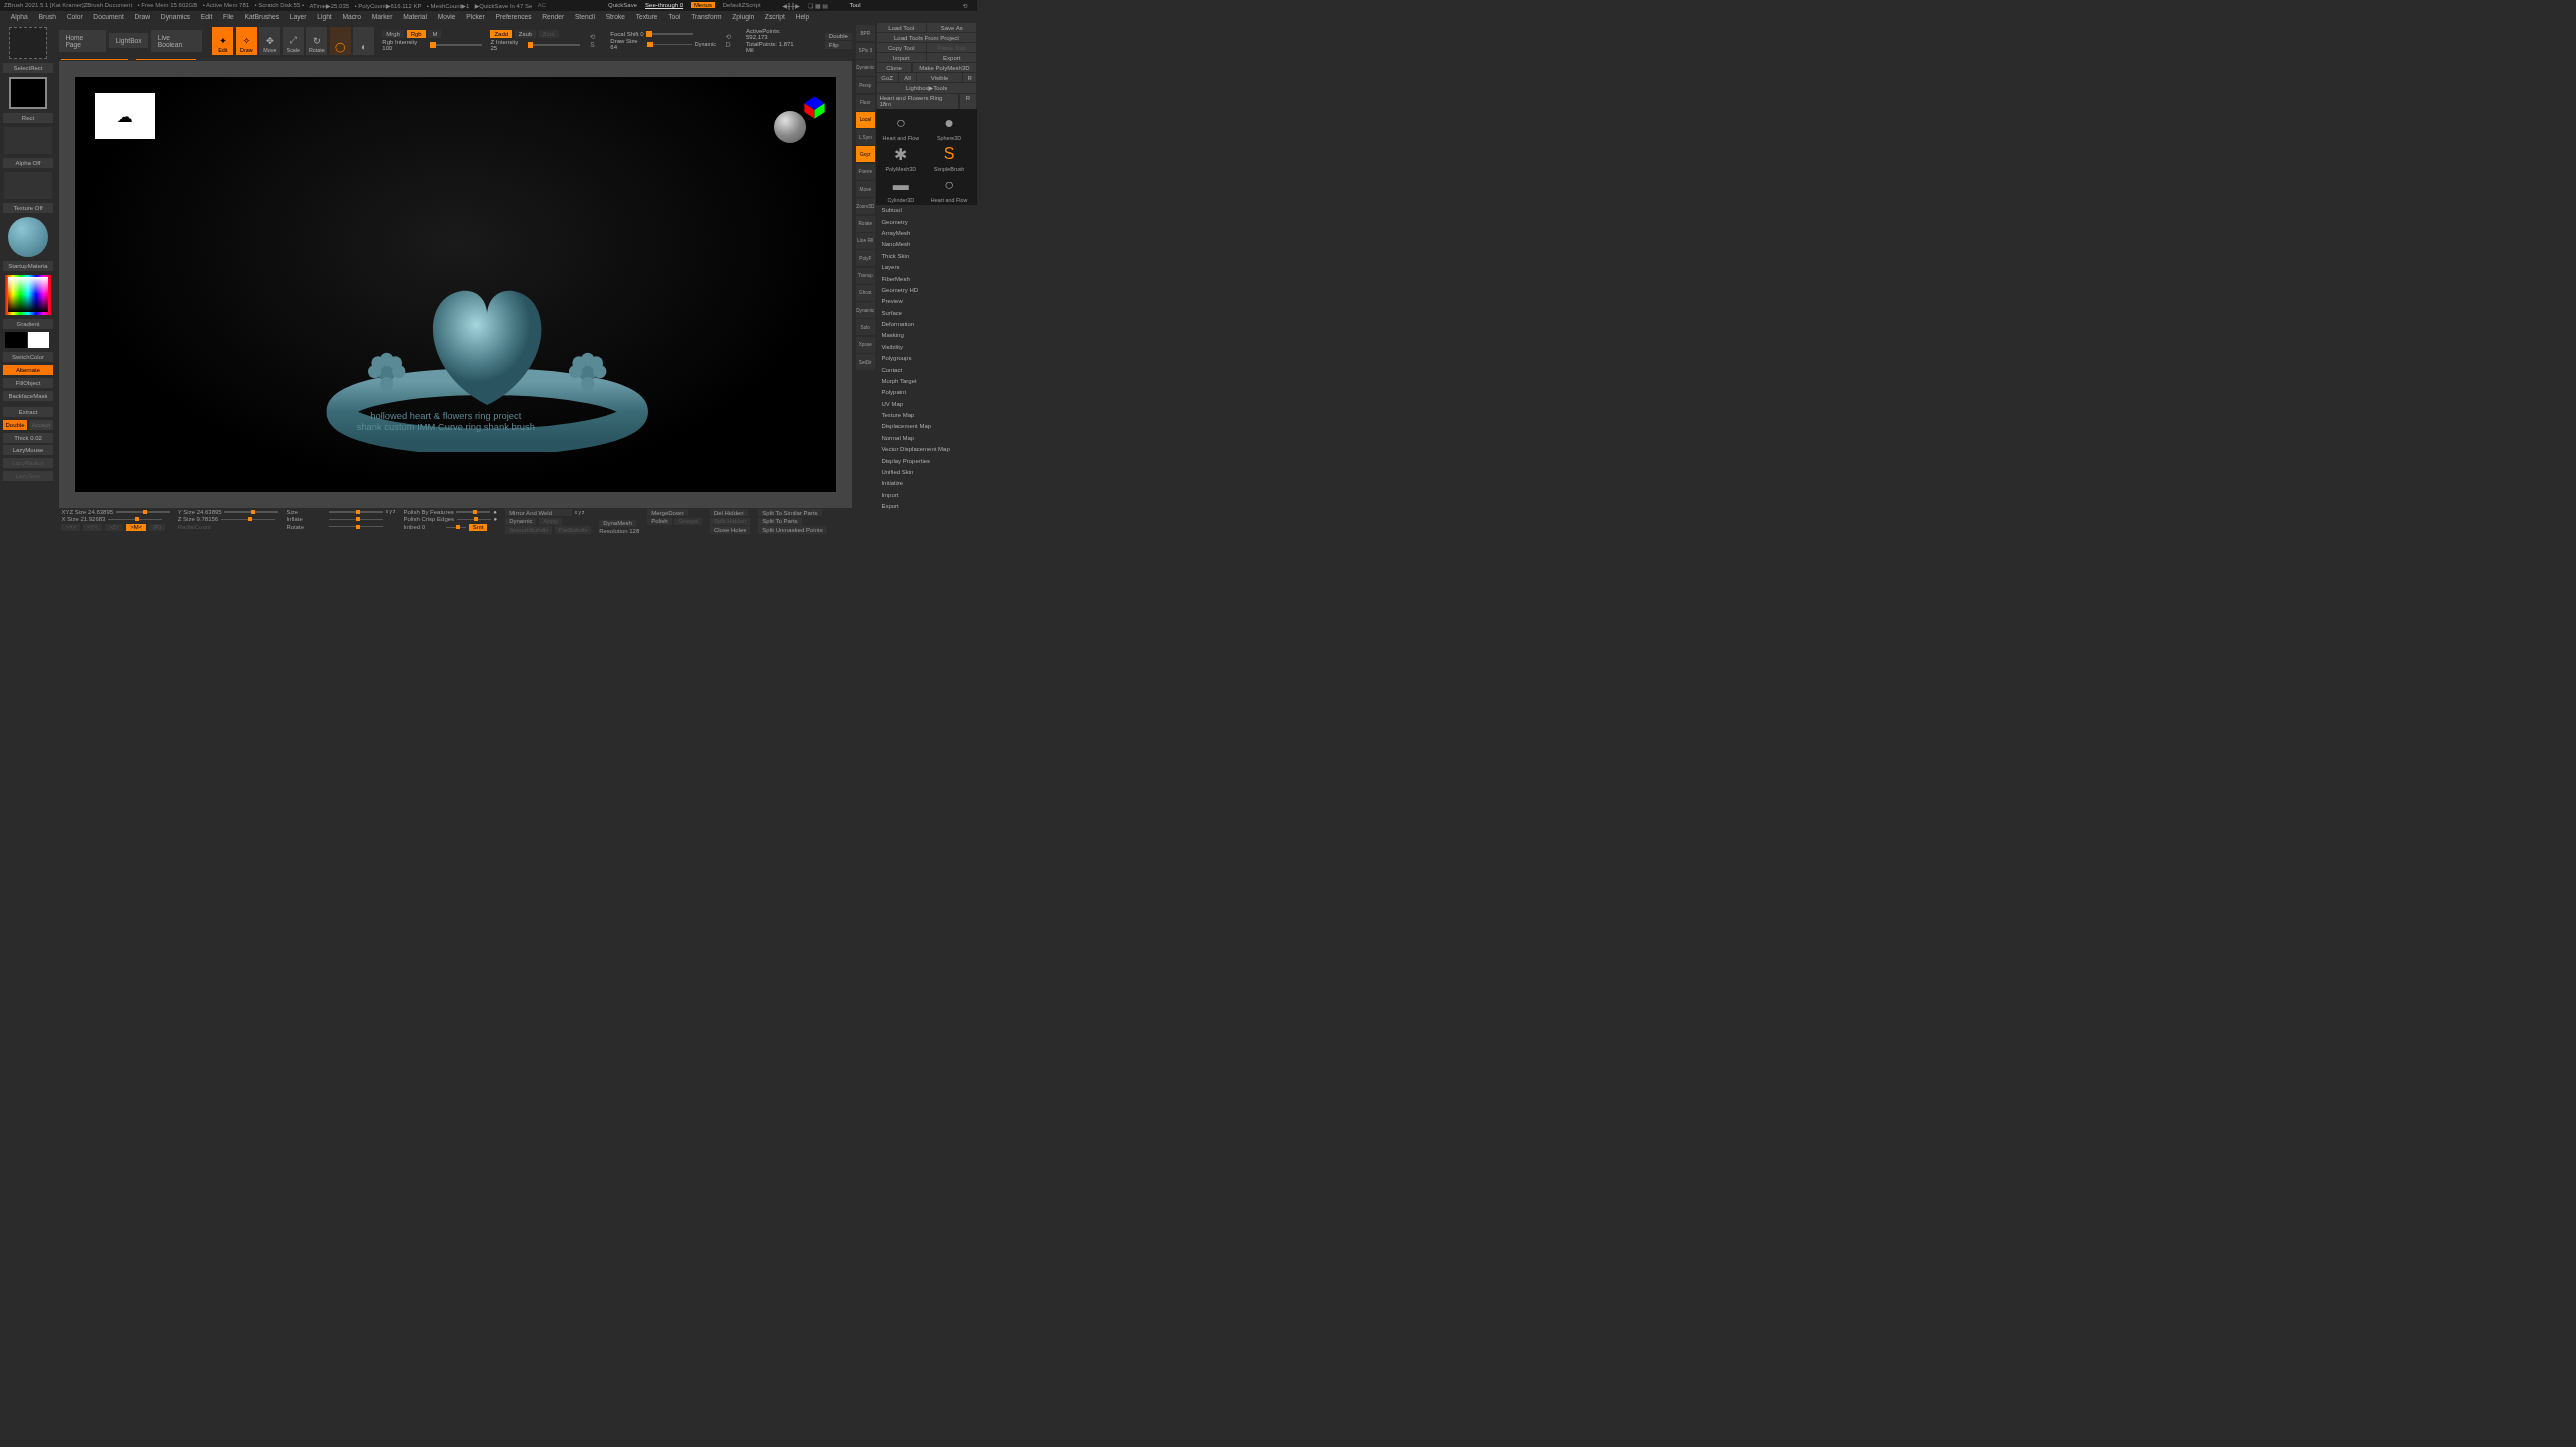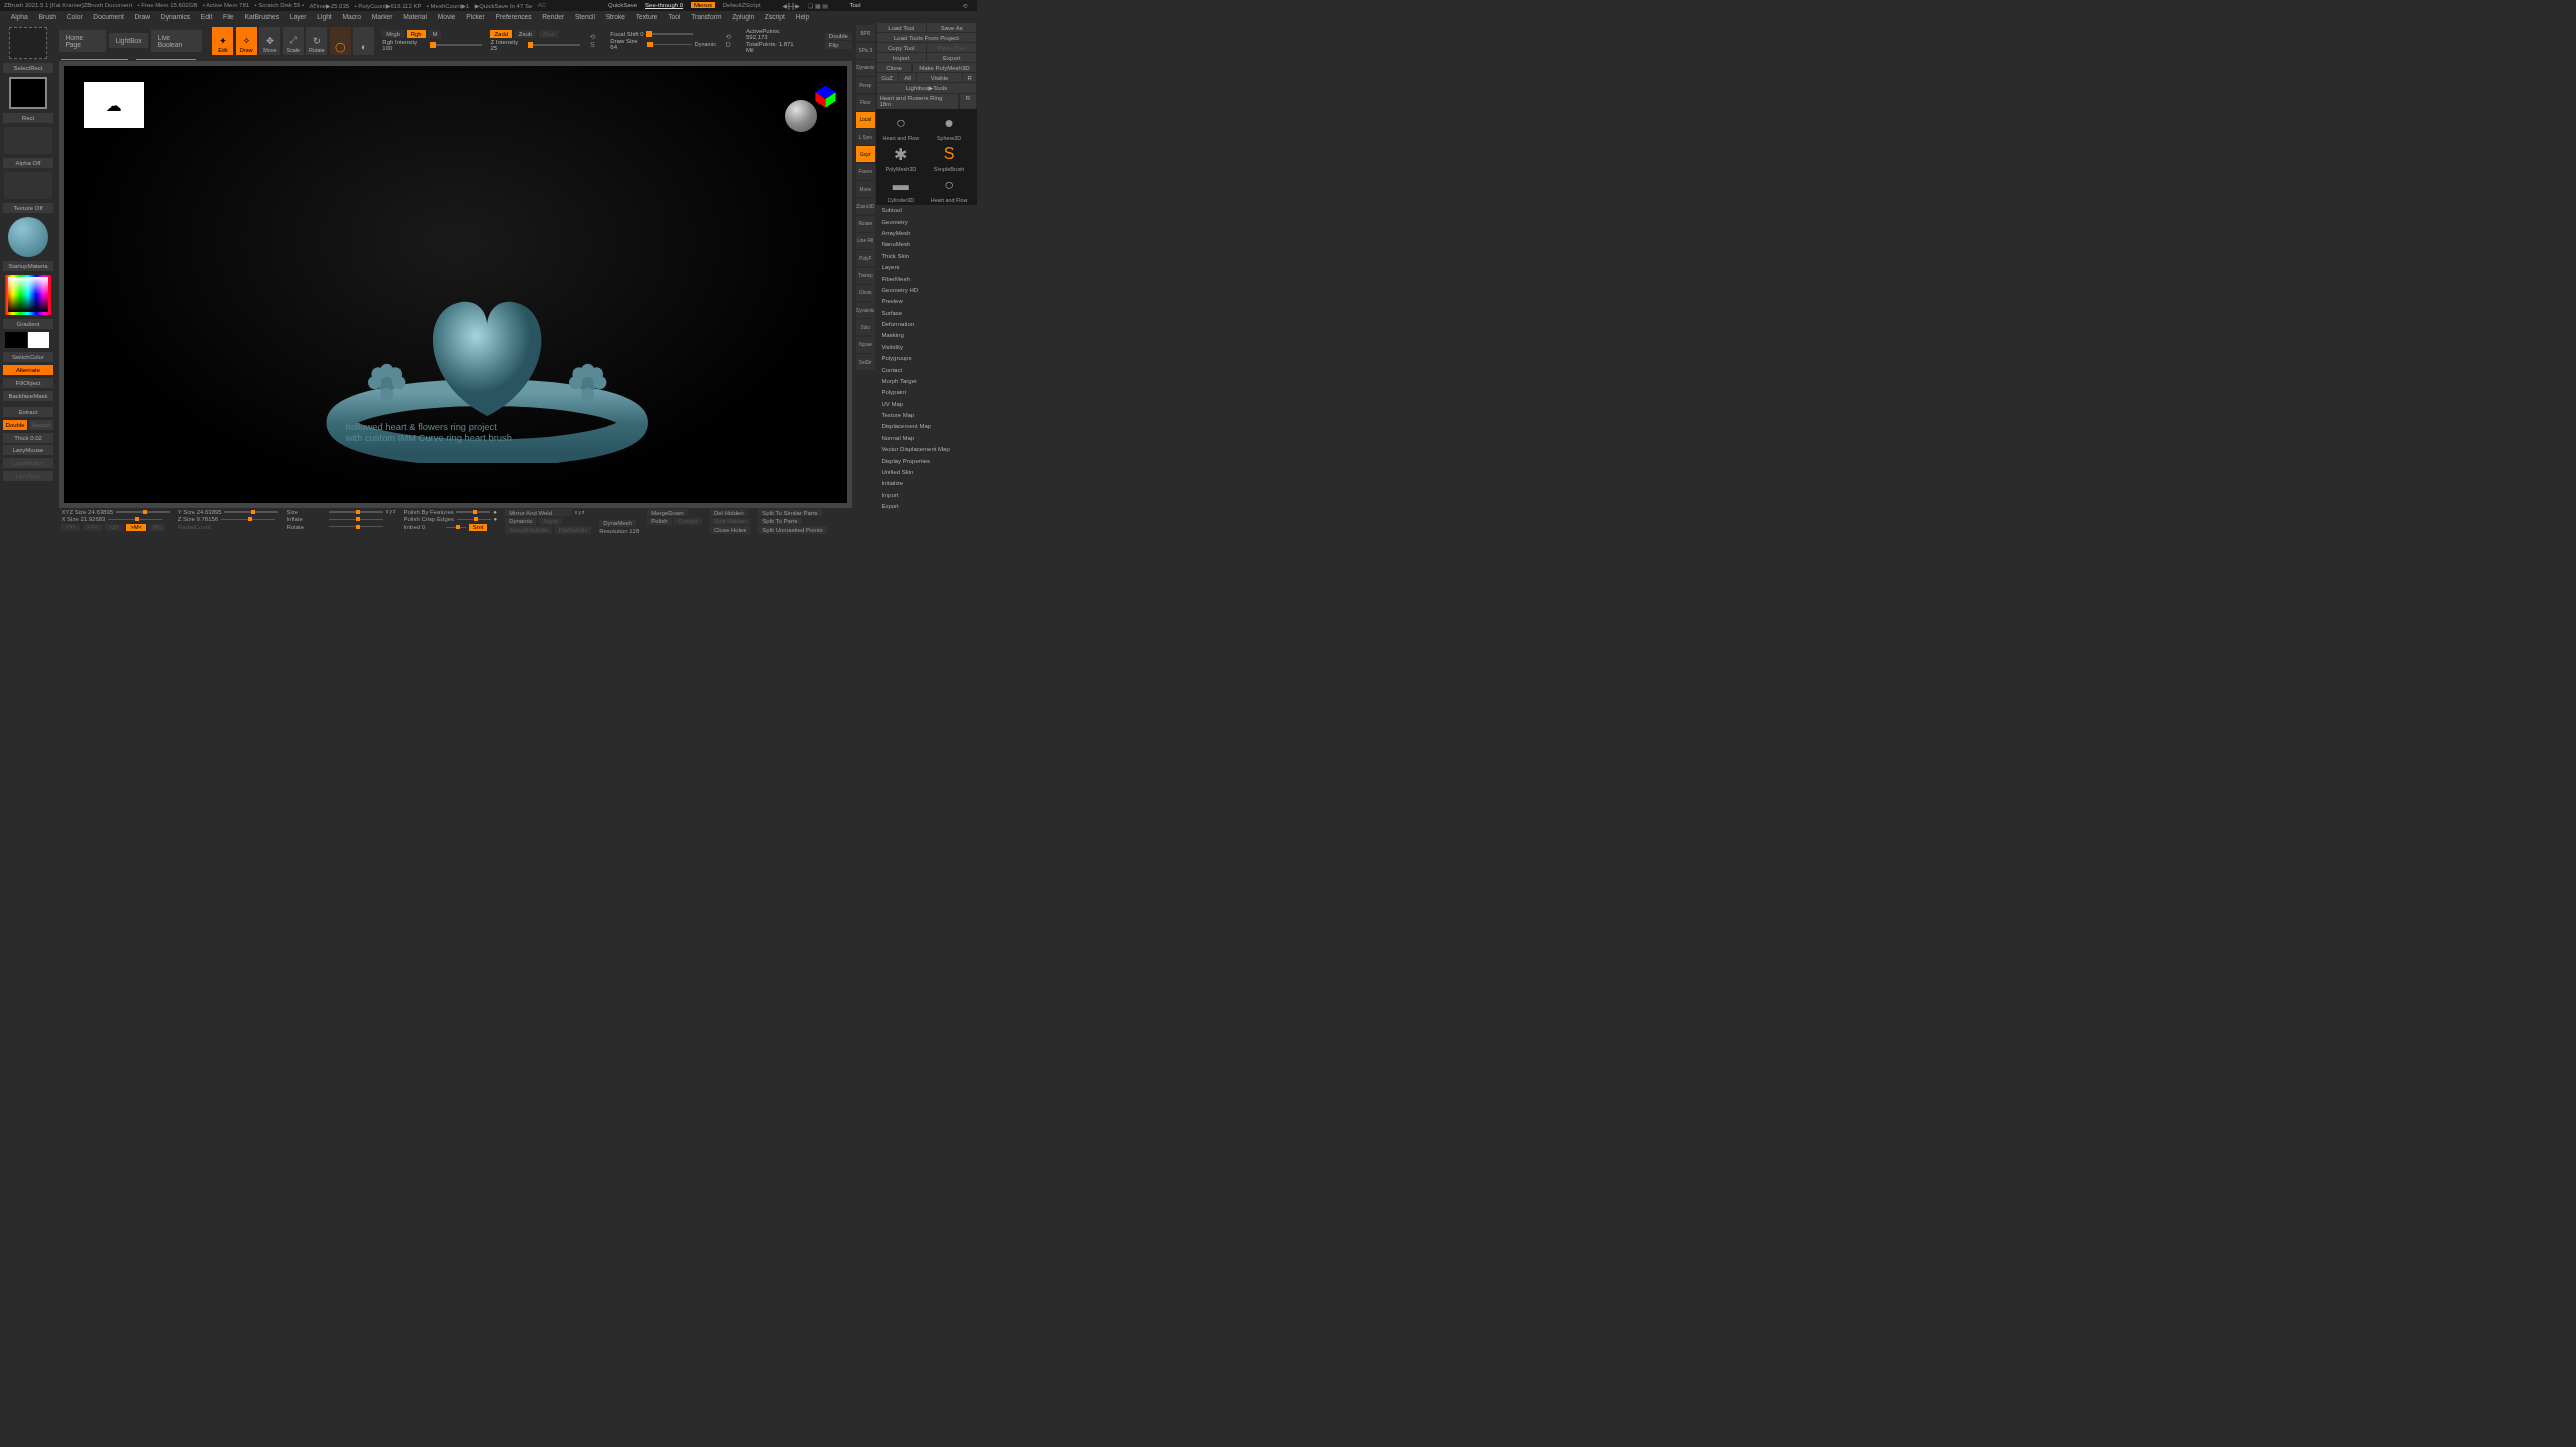--- a/index.html
+++ b/index.html
@@ -30,21 +30,21 @@
 .icon-btn { width: 21.5px; height: 28px; background: #3a3a3a; display: flex; flex-direction: column; align-items: center; justify-content: flex-end; font-size: 5.4px; color: #aaa; padding-bottom: 1.3px; cursor: pointer; }
 .icon-btn.orange { background: #ff7700; color: #000; }
 .icon-btn.dark { background: #463020; }
 .icon-btn .ic { font-size: 9.4px; margin-bottom: 1.3px; }
 .slider-group { display: flex; flex-direction: column; gap: 1.3px; font-size: 6px; margin-left: 5.4px; }
 .slider-row { display: flex; align-items: center; gap: 2.7px; }
 .pill { padding: 0.7px 4px; background: #333; color: #aaa; }
 .pill.orange { background: #ff8800; color: #000; }
 .slider-track { width: 81px; height: 1.3px; background: #555; position: relative; }
 .slider-track::after { content:''; position:absolute; width:5.4px; height:5.4px; background:#ff8800; top:-2px; }
-.viewport { flex: 1; background: #444; margin: 0 2.7px; padding: 5px; }
+.viewport { flex: 1; background: #444; margin: 0 2.7px; padding: 16px; text-align: center; }
 .canvas { width: 100%; height: 100%; background: radial-gradient(ellipse at center 40%, #1a1a1a, #000000 70%); position: relative; }
 .alpha-thumb { position: absolute; top: 16px; left: 20px; width: 60px; height: 46px; background: white; display: flex; align-items: center; justify-content: center; }
 .alpha-thumb::before { content:'☁'; color: black; font-size: 16px; }
 .axis-gizmo { position: absolute; top: 16px; right: 8px; }
 .material-ball { position: absolute; top: 34px; right: 30px; width: 32px; height: 32px; border-radius: 50%; background: radial-gradient(circle at 35% 30%, #e0e0e0, #888, #555); }
 .ring-render { position: absolute; bottom: 40px; left: 50%; transform: translateX(-40%); }
 .overlay-text { position: absolute; bottom: 60px; left: 282px; color: #5a8a95; font-size: 9.4px; }
 .right-rail { width: 21.5px; background: #2b2b2b; display: flex; flex-direction: column; gap: 1.3px; padding: 2.7px 1.3px; }
 .rail-btn { width: 19px; height: 16px; background: #333; display: flex; flex-direction: column; align-items: center; justify-content: center; font-size: 4.7px; color: #999; cursor: pointer; }
 .rail-btn.orange { background: #ff8800; color: #000; }
@@ -273,21 +273,21 @@
               <circle cx="18" r="10" fill="#5a8a95"></circle>
               <circle cy="-18" r="10" fill="#5a8a95"></circle>
               <circle cy="18" r="10" fill="#5a8a95"></circle>
               <circle cx="-13" cy="-13" r="10" fill="#5a8a95"></circle>
               <circle cx="13" cy="-13" r="10" fill="#5a8a95"></circle>
             </g>
           <path d="M 240 230 C 140 180, 140 70, 200 60 C 230 55, 240 80, 240 95 C 240 80, 250 55, 280 60 C 340 70, 340 180, 240 230 Z" fill="url(#hg)"></path>
         </svg>
         <div class="overlay-text">
           <div>hollowed heart &amp; flowers ring project</div>
-          <div>with custom IMM Curve ring heart brush</div>
+          <div>shank custom IMM Curve ring shank brush</div>
         </div>
       </div>
     </div>
 
     <div class="bottom-bar">
       <div class="bb-col">
         <div class="bb-row">
             <span class="bb-label">XYZ Size 24.63895</span>
             <div class="bb-slider"></div>
           </div>

